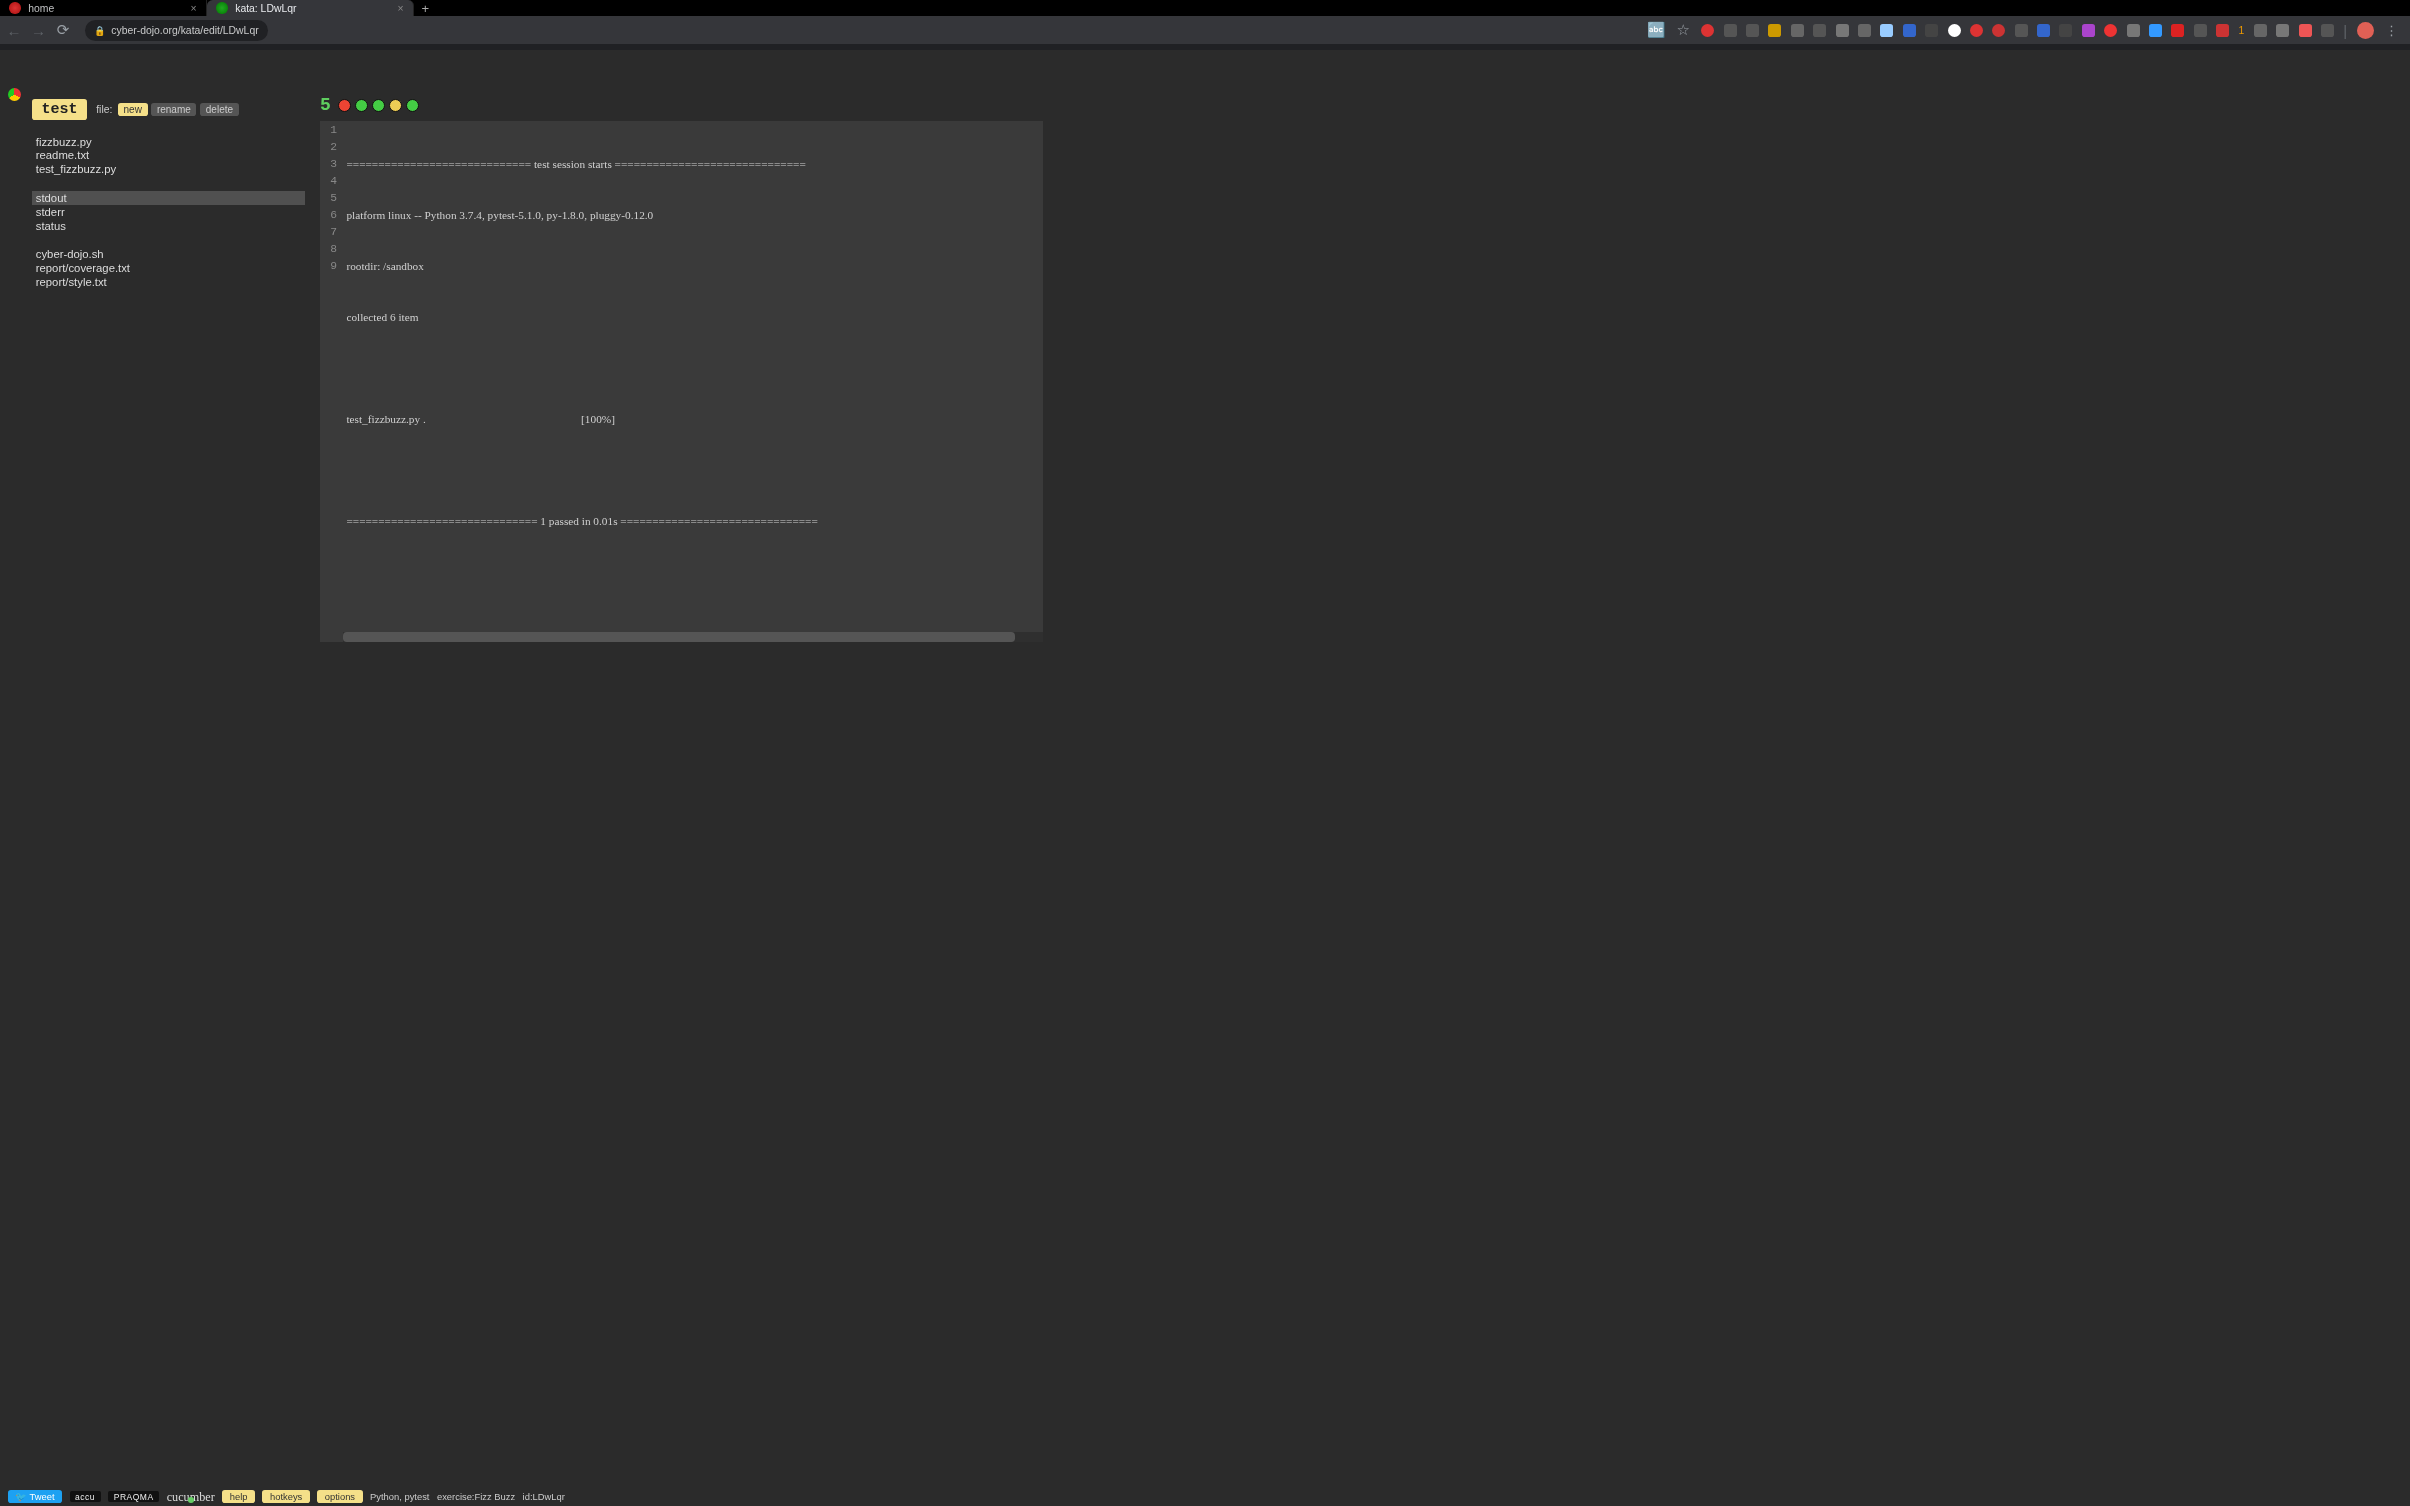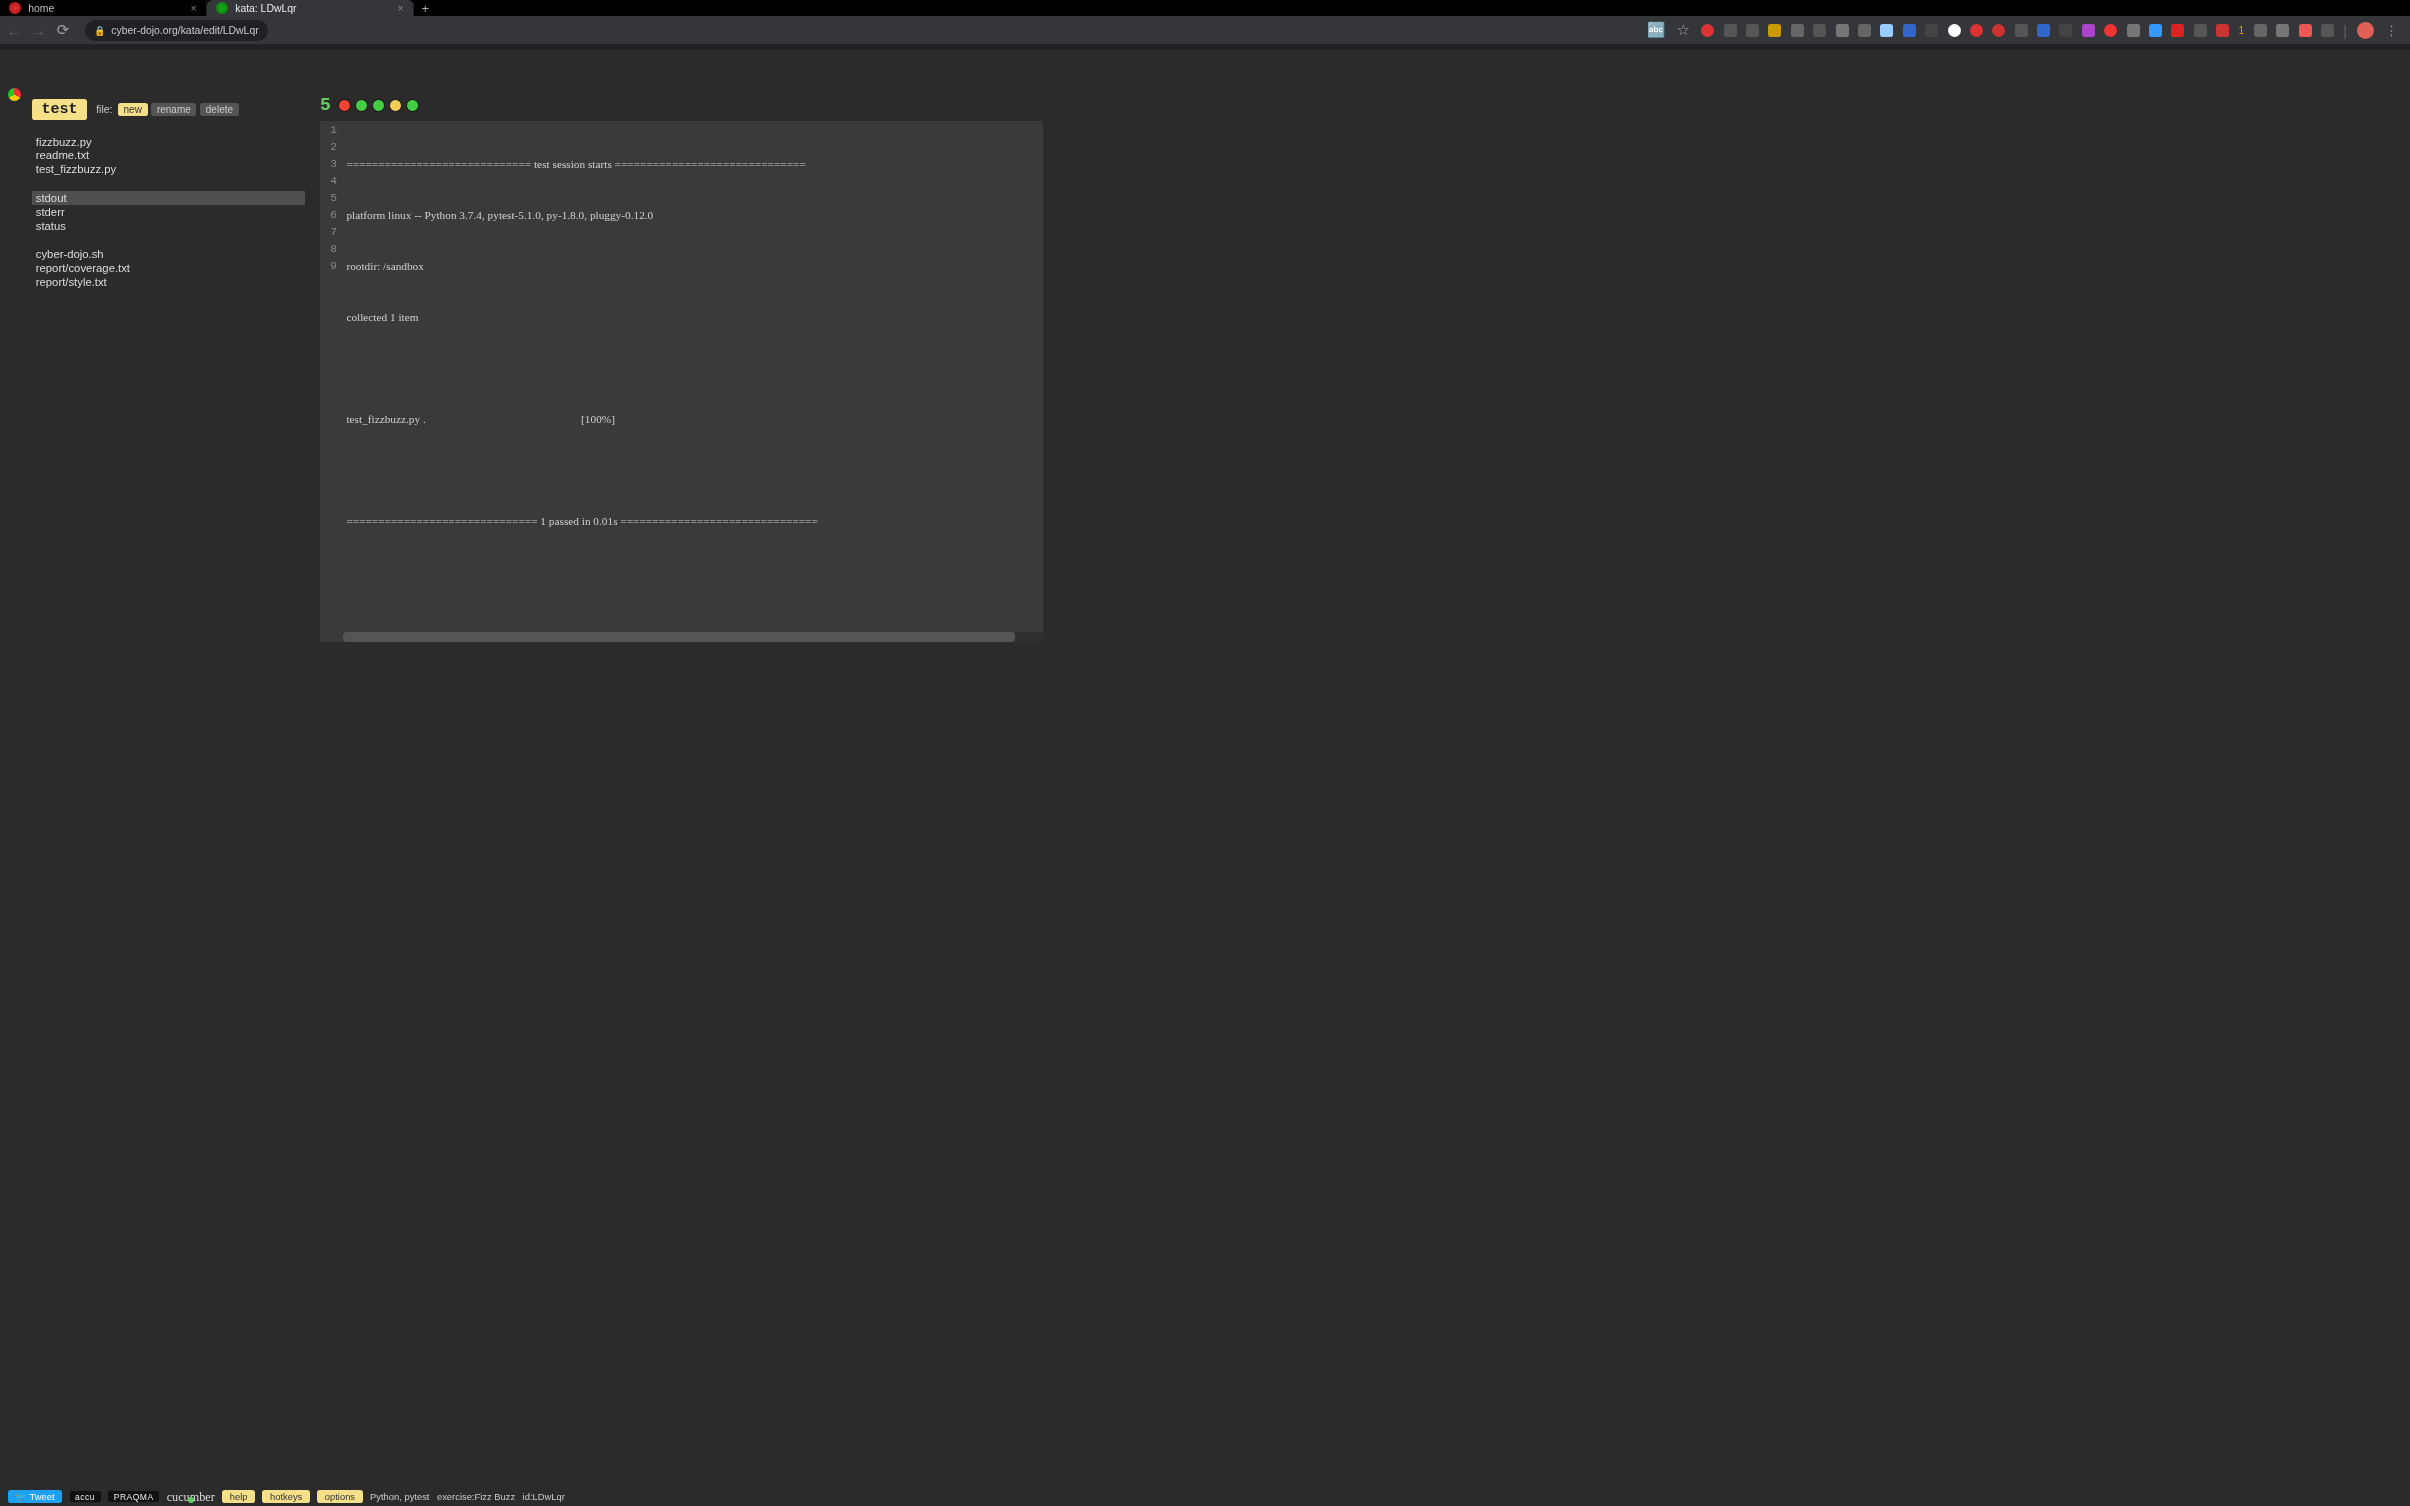--- a/index.html
+++ b/index.html
@@ -177,21 +177,21 @@
           <div>5</div>
           <div>6</div>
           <div>7</div>
           <div>8</div>
           <div>9</div>
       </div>
       <div class="code">
         <div>============================= test session starts ==============================</div>
         <div>platform linux -- Python 3.7.4, pytest-5.1.0, py-1.8.0, pluggy-0.12.0</div>
         <div>rootdir: /sandbox</div>
-        <div>collected 1 item</div>
+        <div>collected 6 item</div>
         <div></div>
         <div>test_fizzbuzz.py .                                                       [100%]</div>
         <div></div>
         <div>============================== 1 passed in 0.01s ===============================</div>
         <div></div>
       </div>
       <div class="hscroll">
         <div class="hscroll-thumb"></div>
       </div>
     </div>

